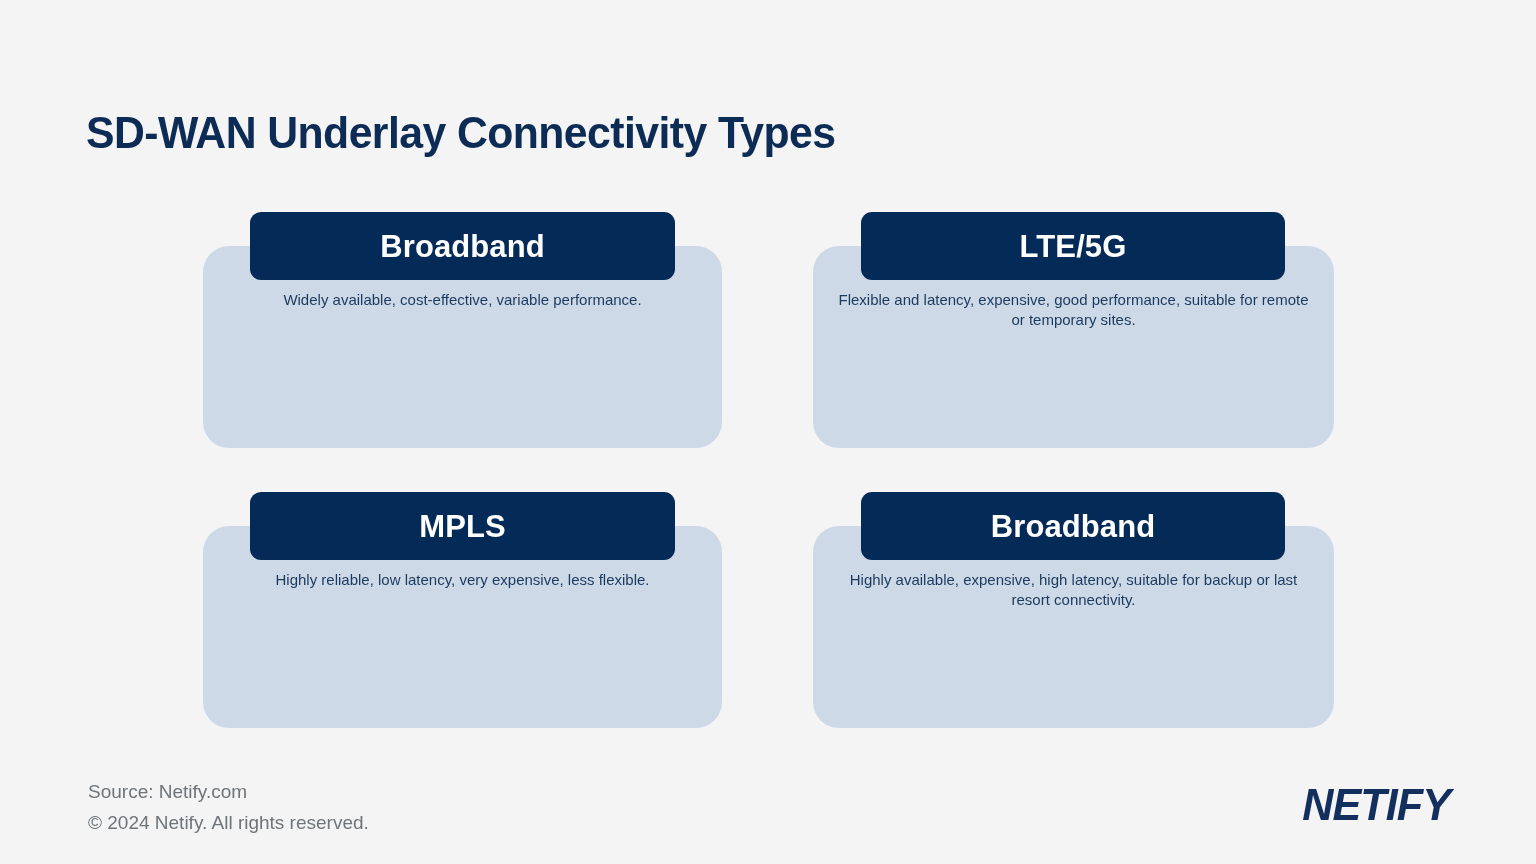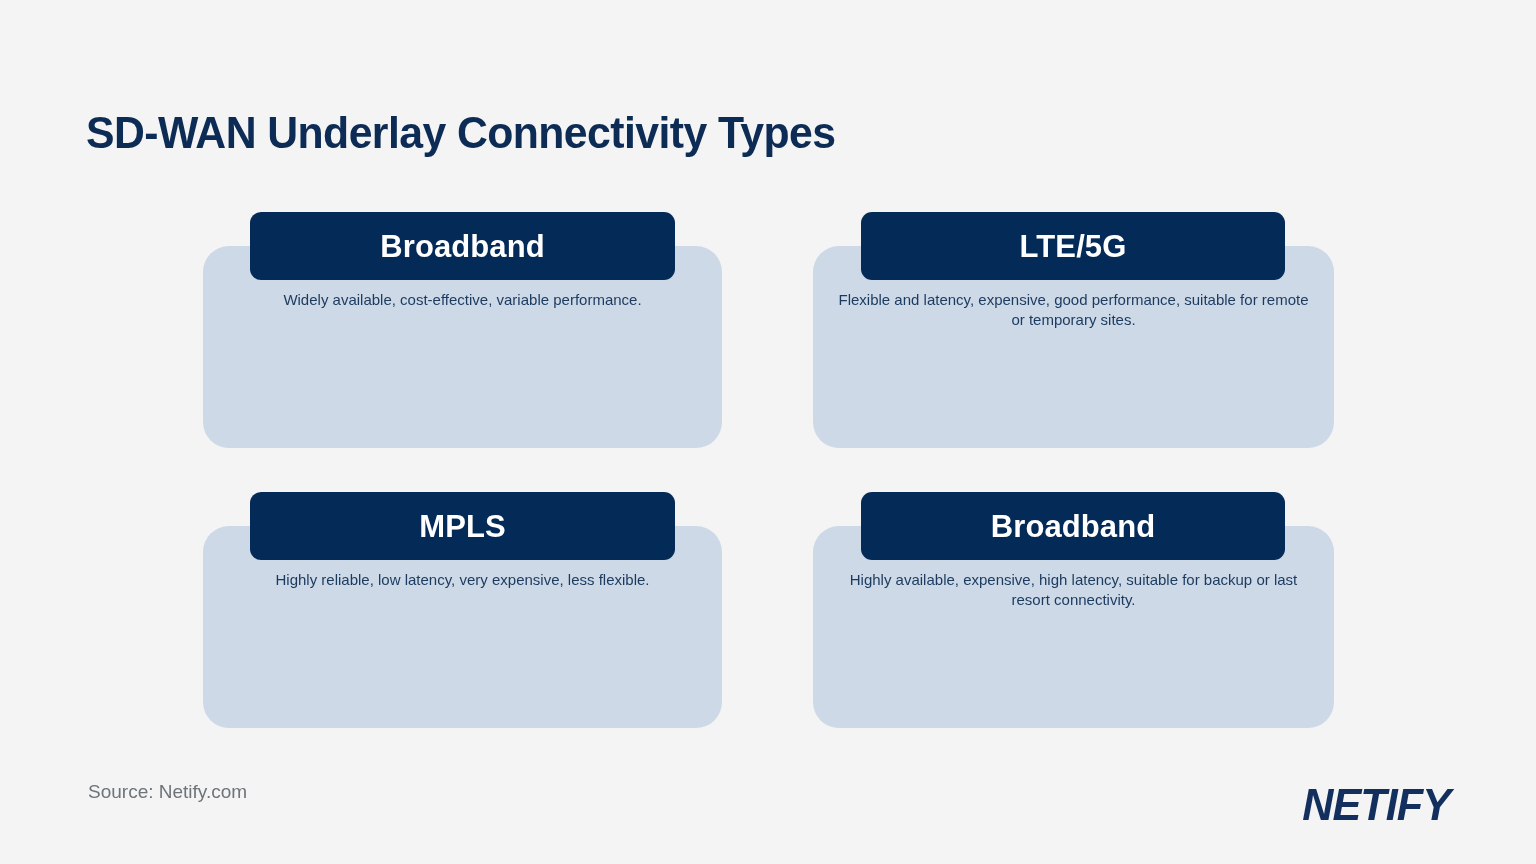--- a/index.html
+++ b/index.html
@@ -177,16 +177,17 @@
       <div class="card-badge">
         <span class="card-badge-label">Broadband</span>
       </div>
       <div class="card-desc">Highly available, expensive, high latency, suitable for backup or last resort connectivity.</div>
     </div>
 
   </div>
 
   <div class="footer-source">Source: Netify.com</div>
 
+  <div class="footer-copyright">© 2024 Netify. All rights reserved.</div>
 
   <div class="brand-logo">NETIFY</div>
 
 </div>
 
 </body></html>

